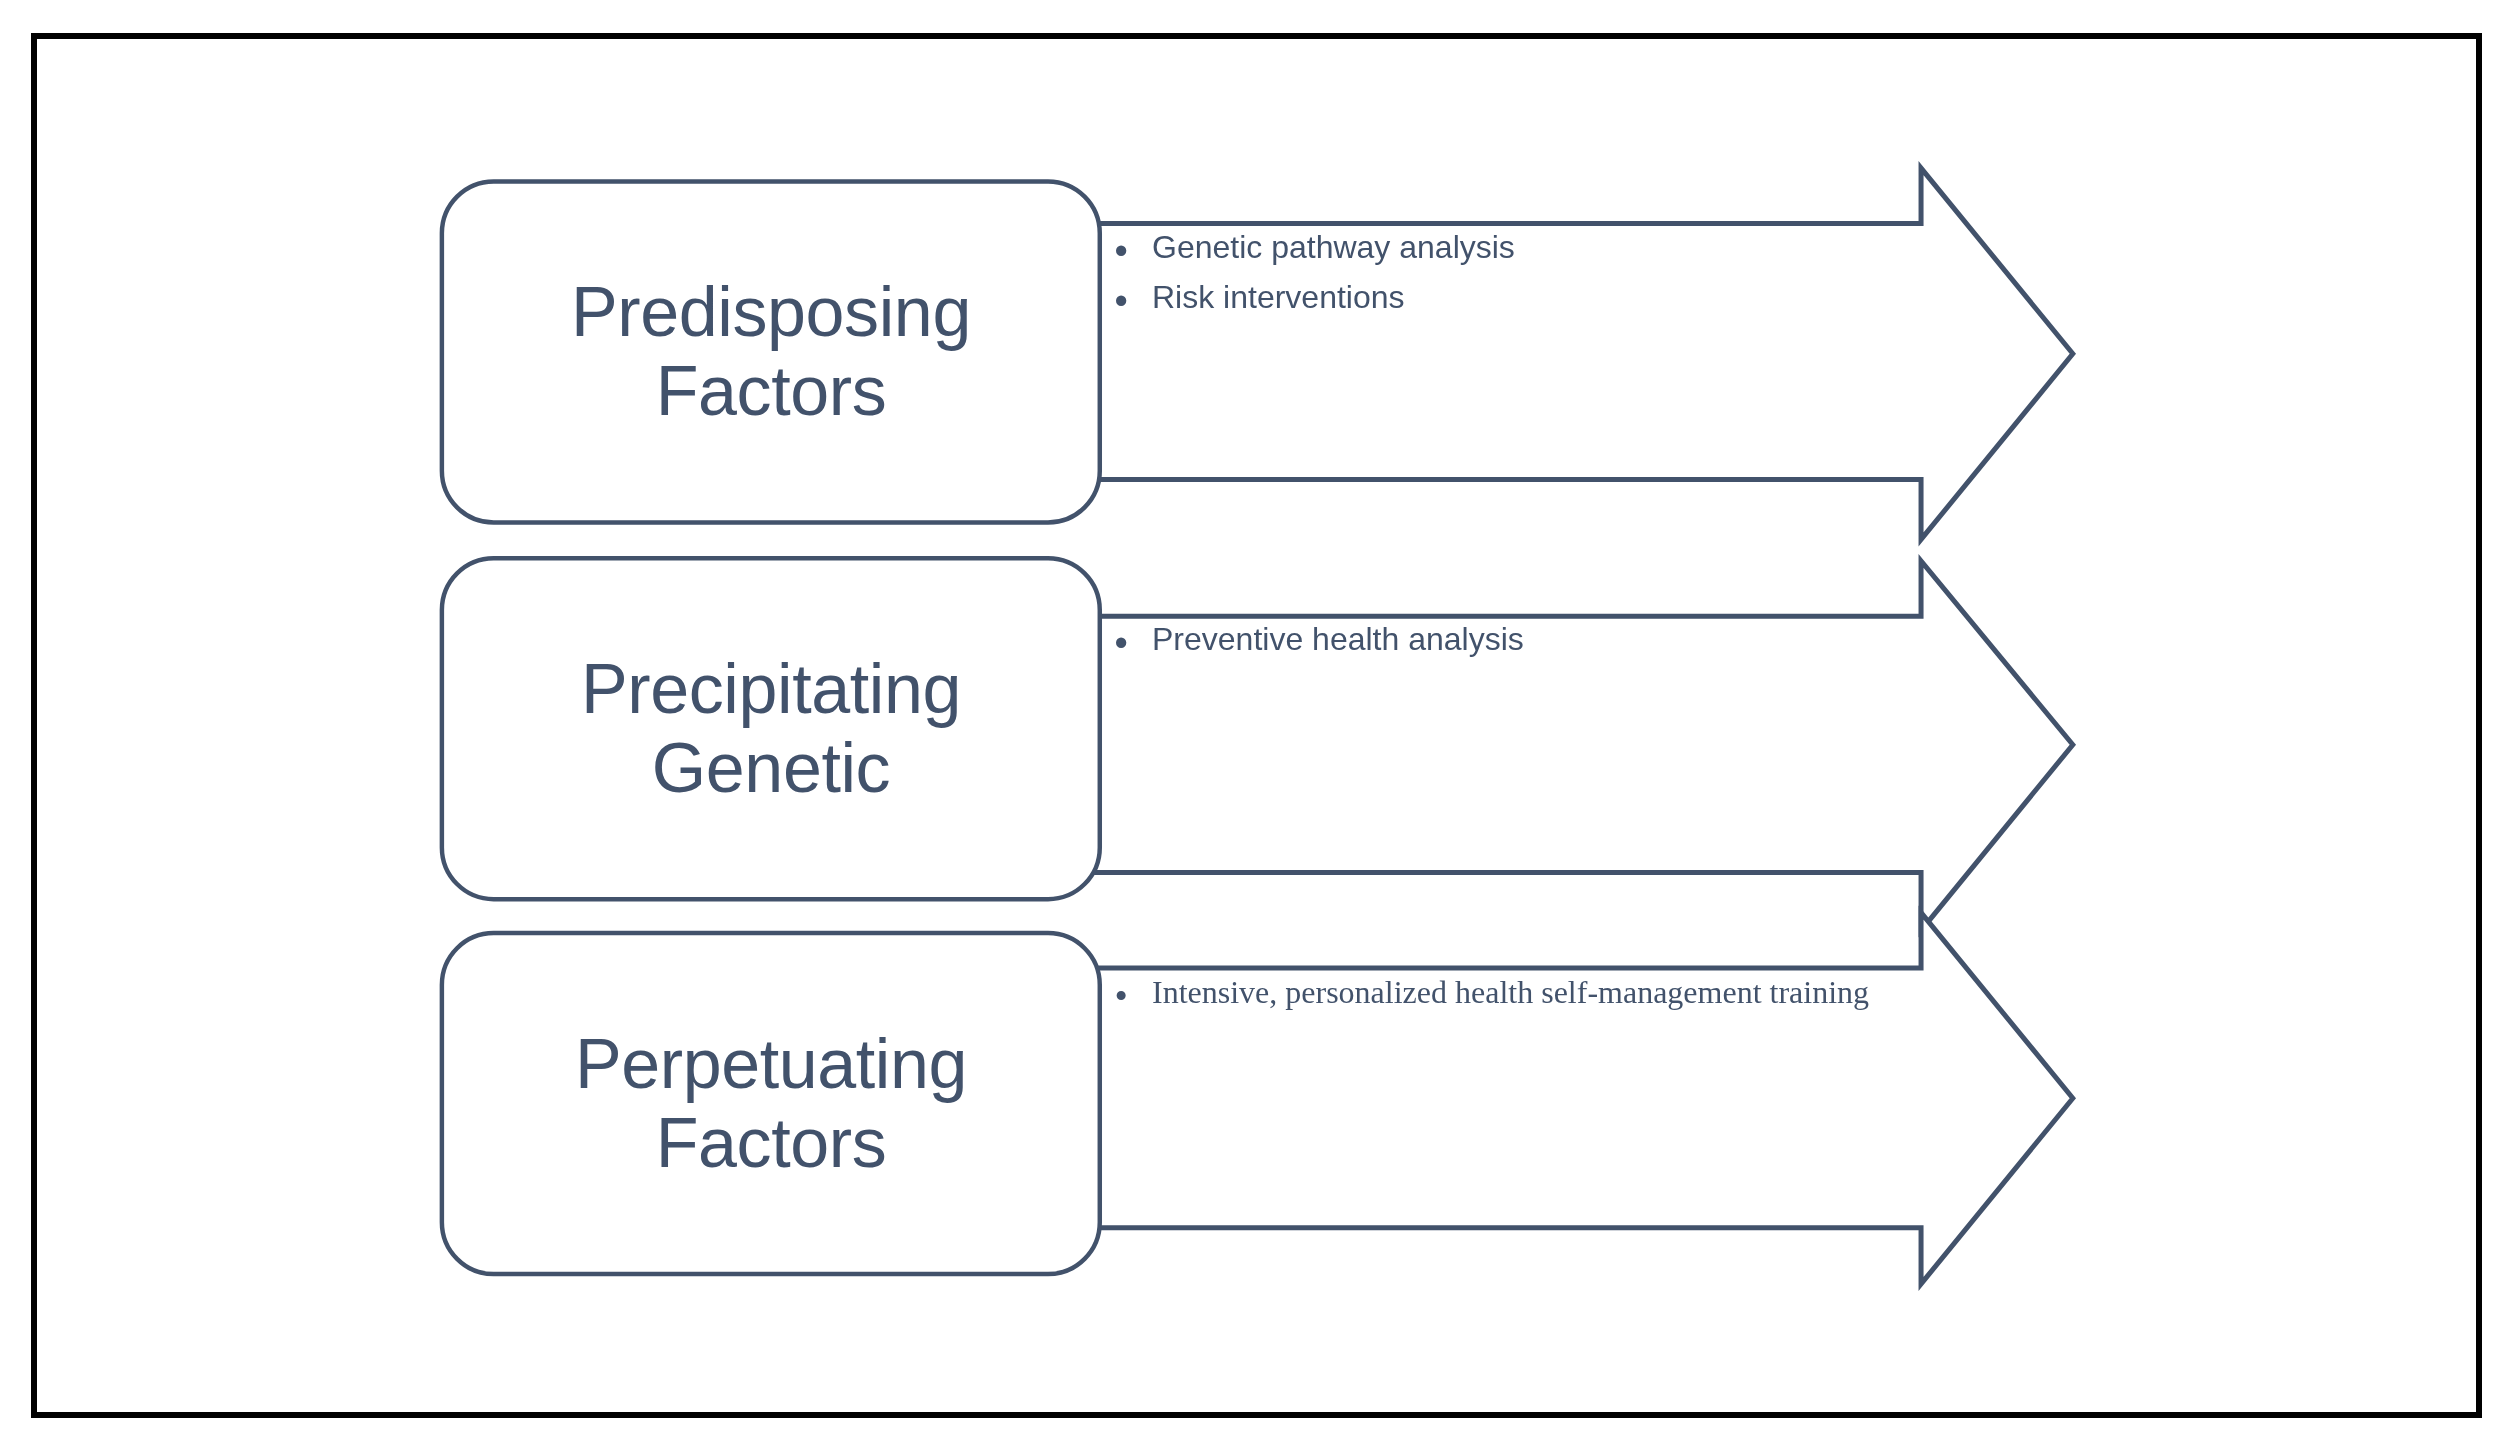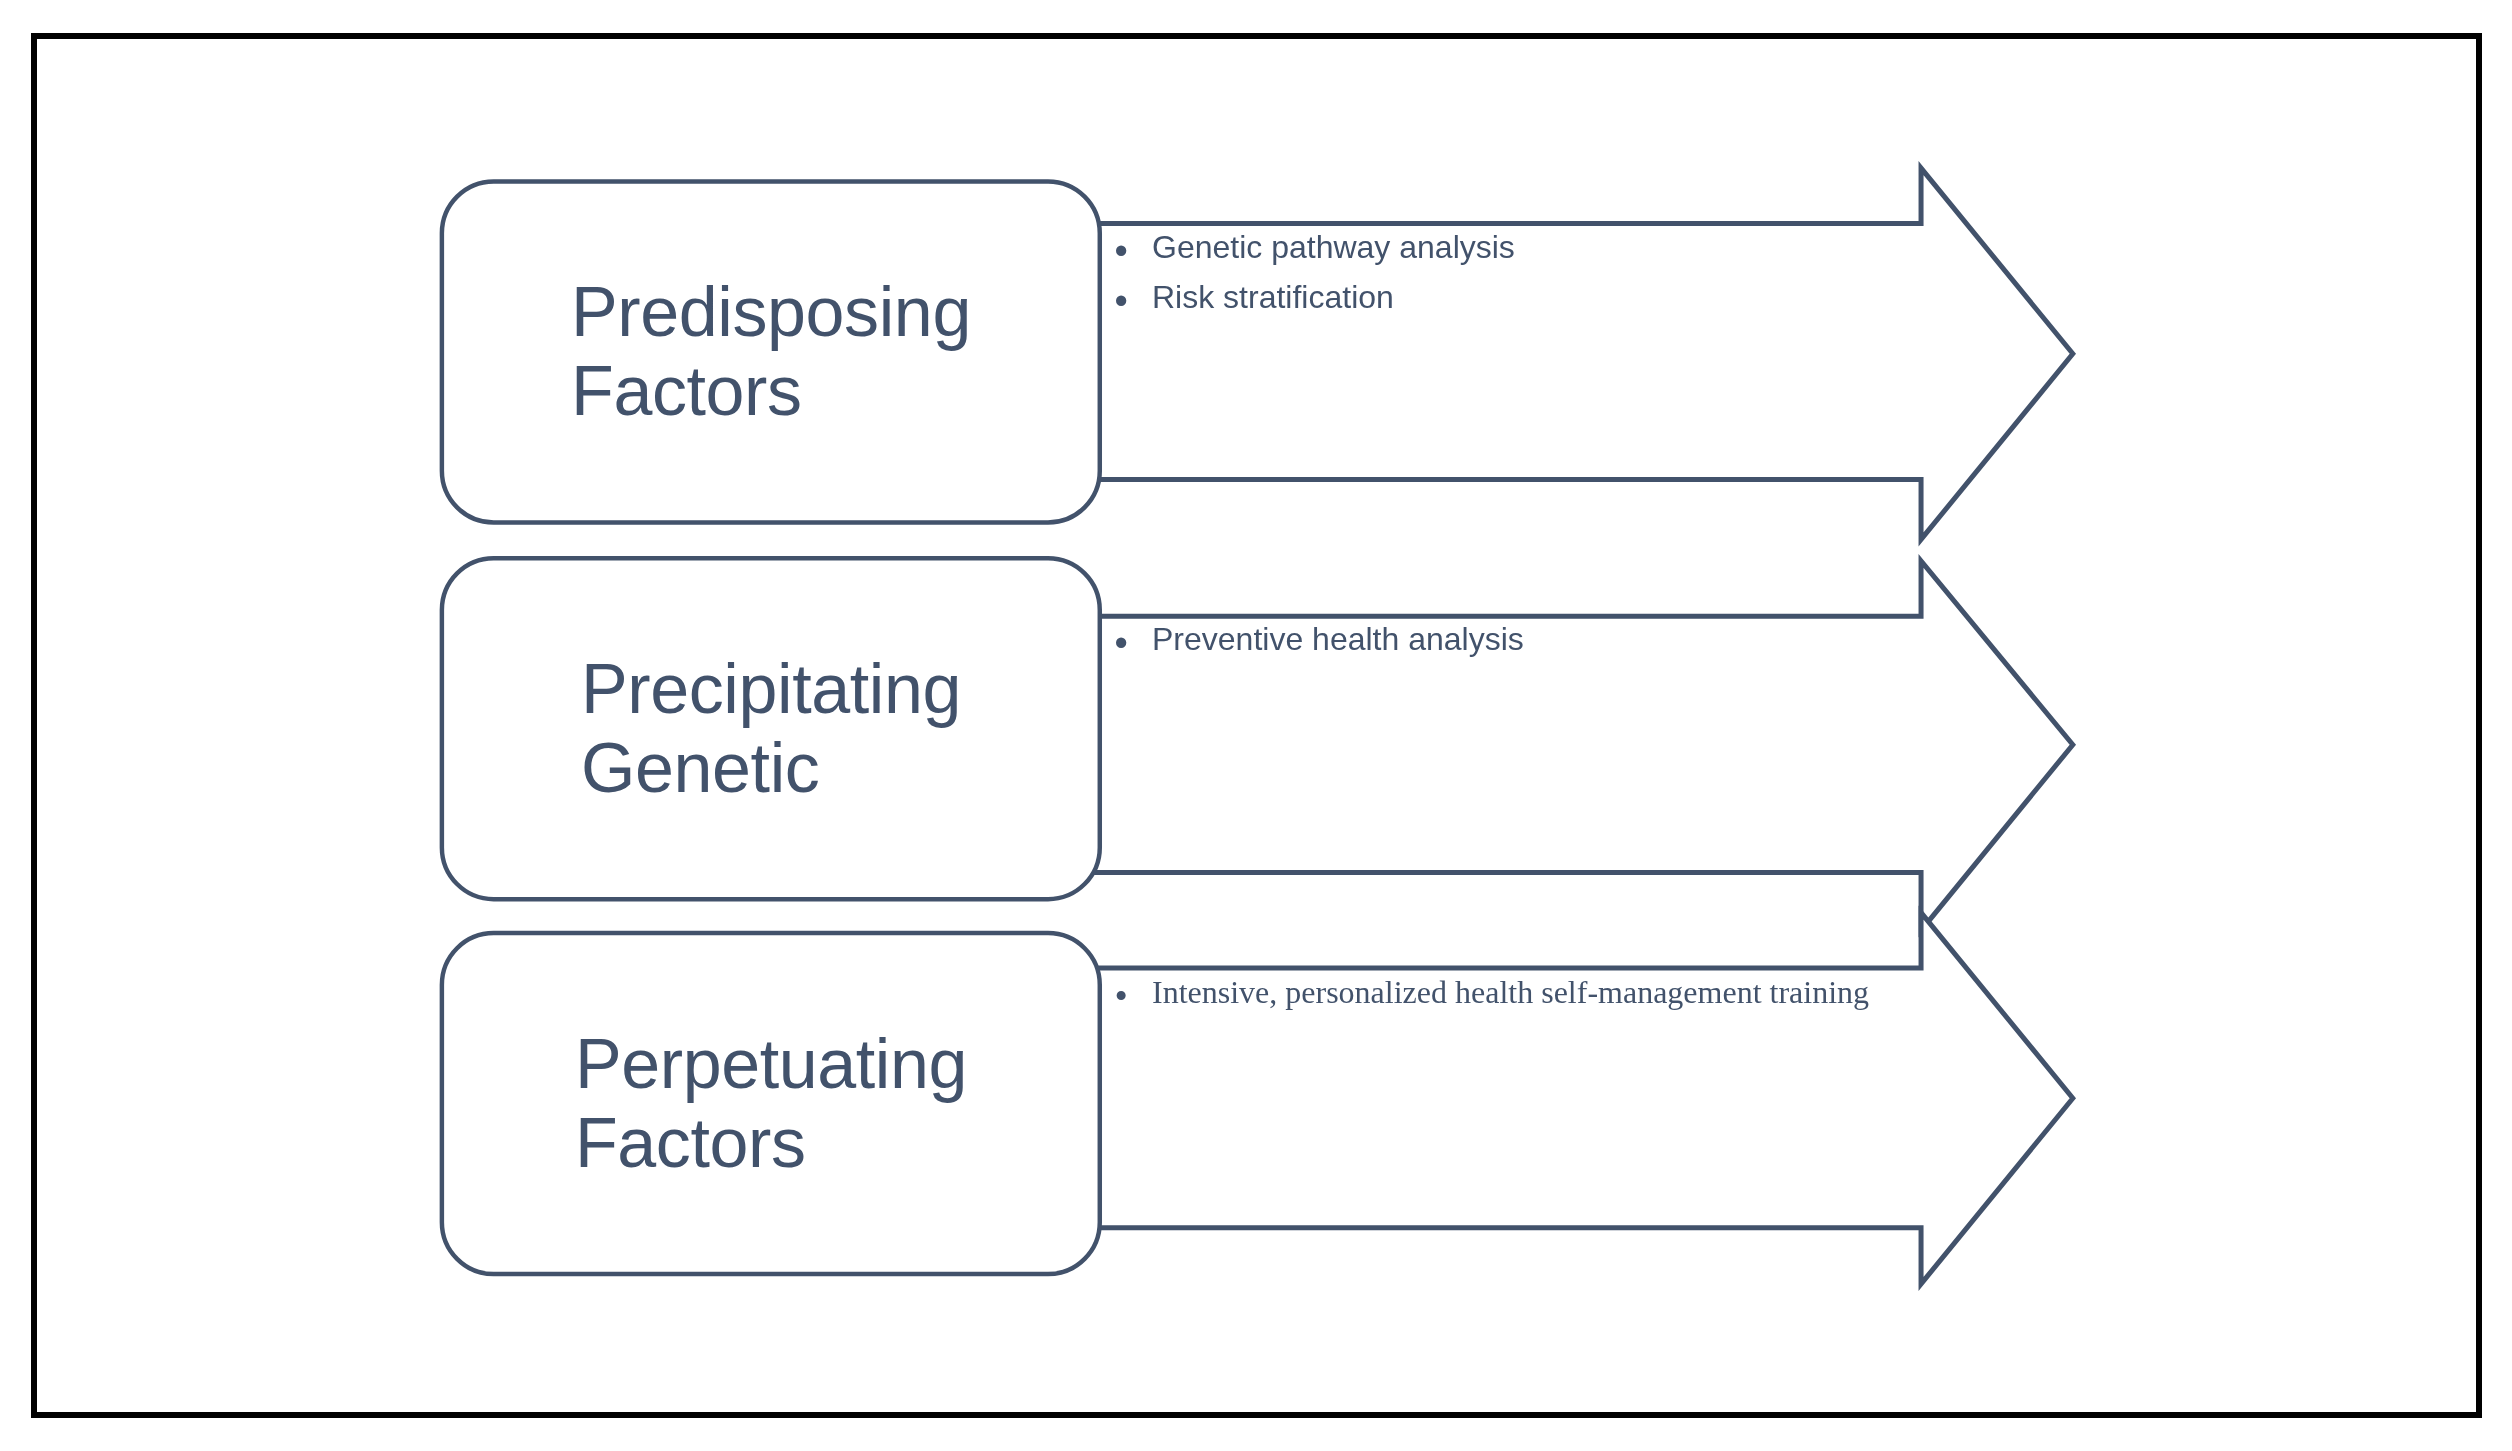--- a/index.html
+++ b/index.html
@@ -41,21 +41,21 @@
     width: 2512px;
     height: 1452px;
   }
 
   
   .stage-label {
     position: absolute;
     display: flex;
     align-items: center;
     justify-content: center;
-    text-align: left;
+    text-align: center;
     color: #42526b;
     font-family: "Liberation Sans", sans-serif;
     font-size: 70px;
     line-height: 1.12;
     font-weight: 400;
     letter-spacing: -0.4px;
     white-space: pre-line;
   }
 
   .bullet-list {
@@ -107,21 +107,21 @@
 Factors</div>
 
   <div class="stage-label" style="left:442px; top:558px; width:658px; height:341px;">Precipitating
 Genetic</div>
 
   <div class="stage-label" style="left:442px; top:933px; width:658px; height:341px;">Perpetuating
 Factors</div>
 
   <ul class="bullet-list" style="left:1111px; top:228px; width:781px;">
     <li>Genetic pathway analysis</li>
-    <li>Risk stratification</li>
+    <li>Risk interventions</li>
   </ul>
 
   <ul class="bullet-list" style="left:1111px; top:620px; width:781px;">
     <li>Preventive health analysis</li>
   </ul>
 
   <ul class="bullet-list" style="left:1111px; top:973px; width:803px;font-family:Liberation Serif, serif;">
     <li>Intensive, personalized health self-management training</li>
   </ul>
 

